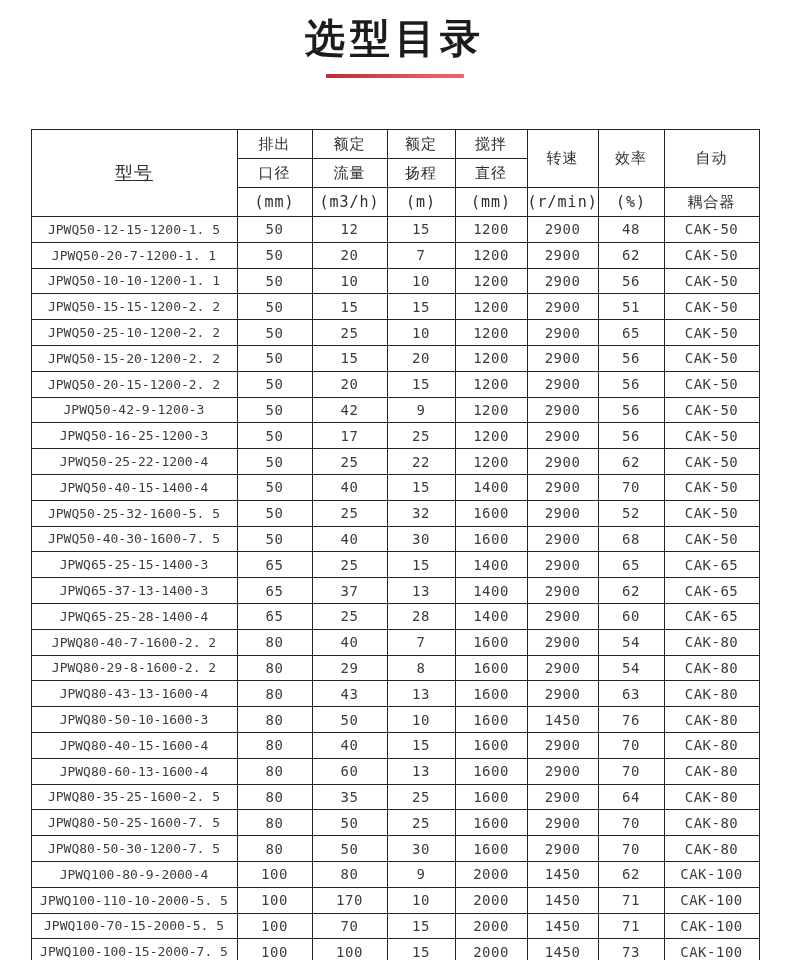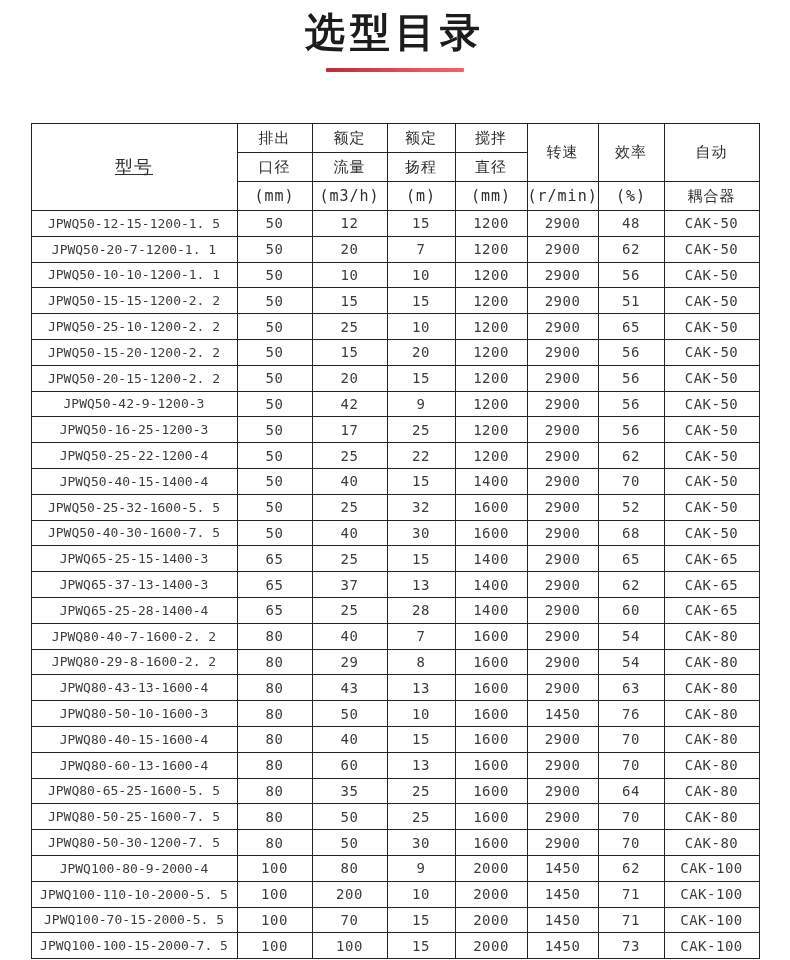--- a/index.html
+++ b/index.html
@@ -5,21 +5,21 @@
   * { box-sizing: border-box; }
   html, body {
     margin: 0; padding: 0;
     width: 790px; height: 960px;
     background: #ffffff;
     overflow: hidden;
     font-family: "Liberation Sans", sans-serif;
   }
   .page { width: 790px; height: 960px; }
   .title {
-    padding-top: 8px;
+    padding-top: 14px;
     text-align: center;
     font-size: 40px;
     line-height: 48px;
     font-weight: 900;
     color: #1c1c1e;
     letter-spacing: 5px;
   }
   .divider {
     width: 138px; height: 4px;
     margin: 12px auto 0 auto;
@@ -319,21 +319,21 @@
           <td class="model-cell">JPWQ80-60-13-1600-4</td>
           <td>80</td>
           <td>60</td>
           <td>13</td>
           <td>1600</td>
           <td>2900</td>
           <td>70</td>
           <td>CAK-80</td>
         </tr>
         <tr>
-          <td class="model-cell">JPWQ80-65-25-1600-5. 5</td>
+          <td class="model-cell">JPWQ80-35-25-1600-2. 5</td>
           <td>80</td>
           <td>35</td>
           <td>25</td>
           <td>1600</td>
           <td>2900</td>
           <td>64</td>
           <td>CAK-80</td>
         </tr>
         <tr>
           <td class="model-cell">JPWQ80-50-25-1600-7. 5</td>
@@ -361,21 +361,21 @@
           <td>80</td>
           <td>9</td>
           <td>2000</td>
           <td>1450</td>
           <td>62</td>
           <td>CAK-100</td>
         </tr>
         <tr>
           <td class="model-cell">JPWQ100-110-10-2000-5. 5</td>
           <td>100</td>
-          <td>200</td>
+          <td>170</td>
           <td>10</td>
           <td>2000</td>
           <td>1450</td>
           <td>71</td>
           <td>CAK-100</td>
         </tr>
         <tr>
           <td class="model-cell">JPWQ100-70-15-2000-5. 5</td>
           <td>100</td>
           <td>70</td>

